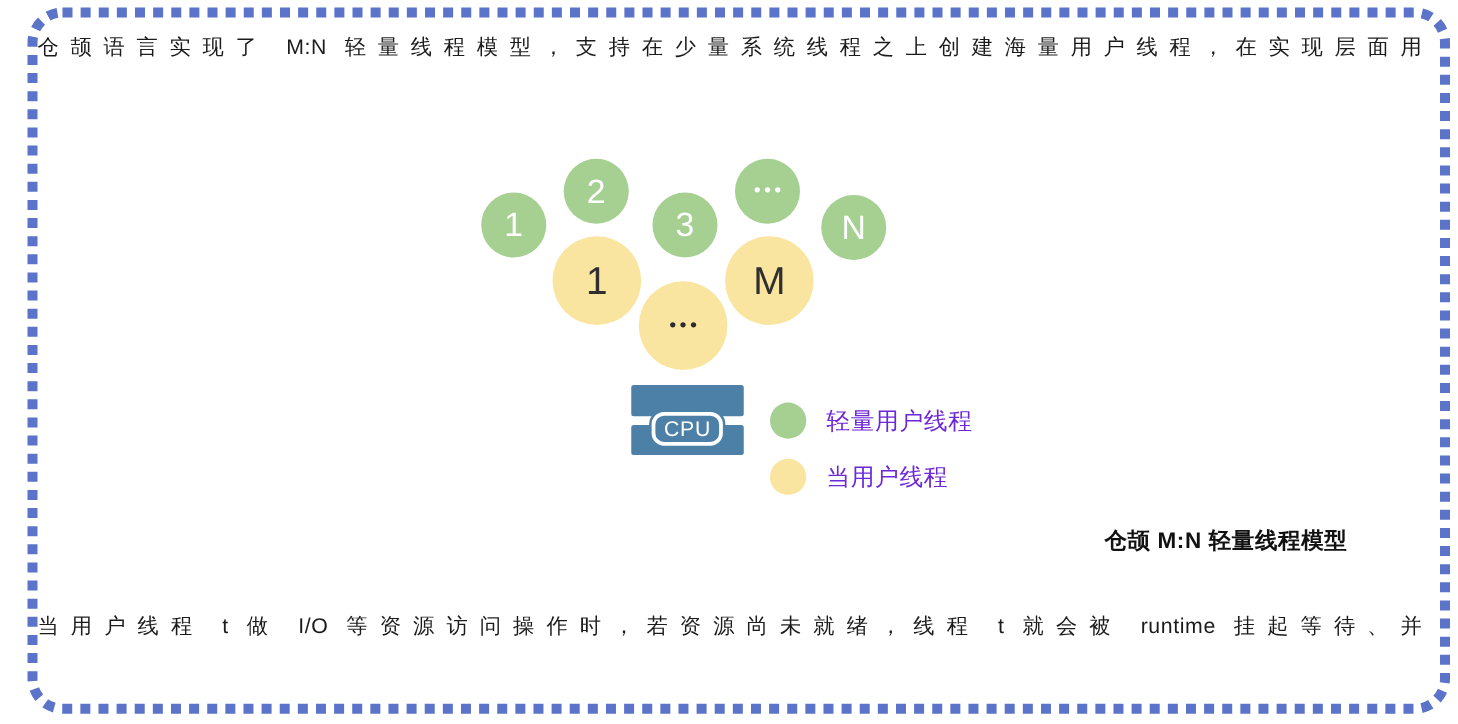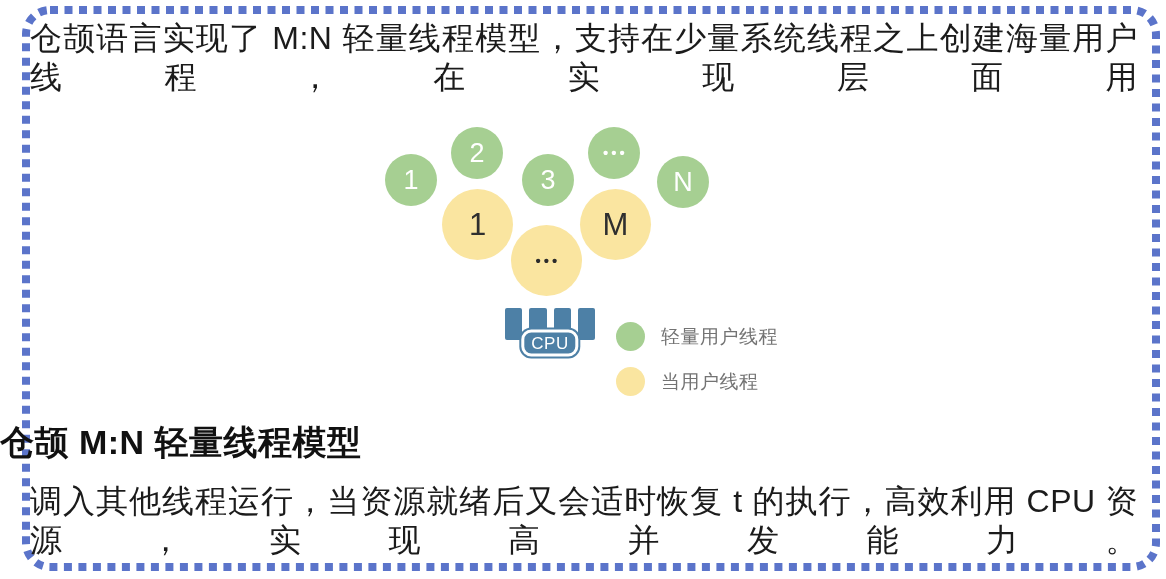--- a/index.html
+++ b/index.html
@@ -5,21 +5,21 @@
   html,body { margin:0; padding:0; background:#ffffff; }
   .canvas {
     position:relative; width:1166px; height:579px; background:#ffffff;
     font-family:"Liberation Sans", sans-serif; overflow:hidden;
   }
   .frame-svg { position:absolute; left:0; top:0; width:1166px; height:579px; }
   .frame-rect { fill:none; stroke:var(--border,#5b74ca); stroke-width:8; stroke-dasharray:8 6.5; }
 
   .para {
     position:absolute; left:30px; right:28px;
-    font-size:32px; line-height:38.5px; color:#1b1b1b; letter-spacing:0.5px;
+    font-size:17px; line-height:38.5px; color:#1b1b1b; letter-spacing:0.5px;
   }
   .para-top { top:19px; }
   .para-bottom { top:482px; }
   .pline { white-space:normal; }
   .pline.fill { text-align:justify; text-align-last:justify; }
 
   .circle {
     position:absolute; border-radius:50%; text-align:center; font-weight:400;
   }
   .circle.green {
@@ -38,40 +38,40 @@
   .g2 { left:451px; top:127px; }
   .g3 { left:522px; top:154px; }
   .g4 { left:588px; top:127px; }
   .g5 { left:657px; top:156px; }
   .y1 { left:442px; top:189px; }
   .y2 { left:511px; top:225px; }
   .y3 { left:580px; top:189px; }
 
   .cpu {
     position:absolute; left:505px; top:308px; width:90px; height:70px;
-    display:grid; grid-template-columns:1fr 1fr 1fr 1fr; grid-template-rows:1fr 1fr; gap:7px;
+    display:grid; grid-template-columns:1fr; grid-template-rows:1fr 1fr; gap:7px;
   }
   .cpu .q { background:var(--cpu,#4d80a6); border-radius:2px; }
   .cpu-label {
     position:absolute; left:50%; top:50%; transform:translate(-50%,-50%);
     background:var(--cpu,#4d80a6); color:#ffffff; font-size:17px; letter-spacing:0.5px;
     border:3px solid #ffffff; border-radius:10px; padding:0px 7px; line-height:21px;
     box-shadow:0 0 0 2px var(--cpu,#4d80a6);
   }
 
   .legend { position:absolute; left:616px; top:322px; }
   .legend-row { display:flex; align-items:center; gap:16px; height:29px; margin-bottom:16px; }
   .legend-dot { width:29px; height:29px; border-radius:50%; flex:0 0 auto; }
   .legend-dot.green { background:var(--green,#a6cf92); }
   .legend-dot.yellow { background:var(--yellow,#fae5a0); }
-  .legend-label { font-size:19px; color:#737373; letter-spacing:0.5px; }
+  .legend-label { font-size:19px; color:#6d28d9; letter-spacing:0.5px; }
 
   .caption {
-    position:absolute; left:0; top:420px; width:1078px; text-align:left;
-    font-size:34px; font-weight:700; color:#111111; letter-spacing:0.5px;
+    position:absolute; left:0; top:420px; width:1078px; text-align:right;
+    font-size:18px; font-weight:700; color:#111111; letter-spacing:0.5px;
   }
 </style>
 </head>
 <body>
 
 <div class="canvas">
 
   <svg class="frame-svg" viewBox="0 0 1166 579">
     <rect class="frame-rect" x="26" y="10" width="1130" height="557" rx="24" ry="24"></rect>
   </svg>
@@ -107,16 +107,16 @@
       <div class="legend-row">
         <span class="legend-dot yellow"></span>
         <span class="legend-label">当用户线程</span>
       </div>
     </div>
 
     <div class="caption">仓颉 M:N 轻量线程模型</div>
   </div>
 
   <div class="para para-bottom">
-    <div class="pline fill">调入其他线程运行，当资源就绪后又会适时恢复 t 的执行，高效利用 CPU 资源，实现高并发能力。</div>
+    <div class="pline fill">当用户线程 t 做 I/O 等资源访问操作时，若资源尚未就绪，线程 t 就会被 runtime 挂起等待、并</div>
   </div>
 
 </div>
 
 </body></html>

